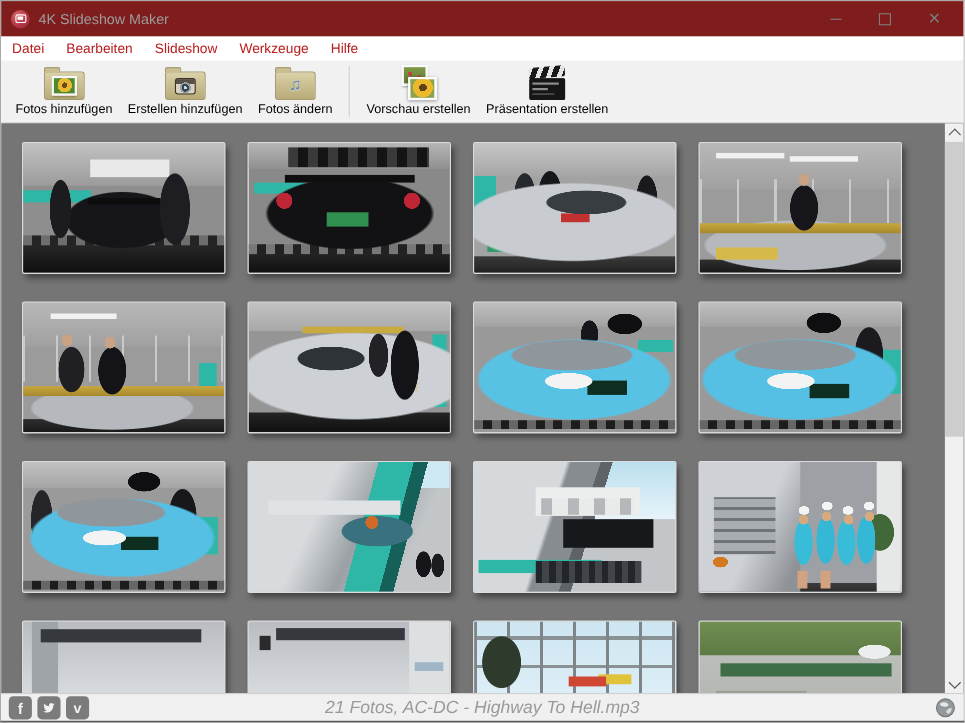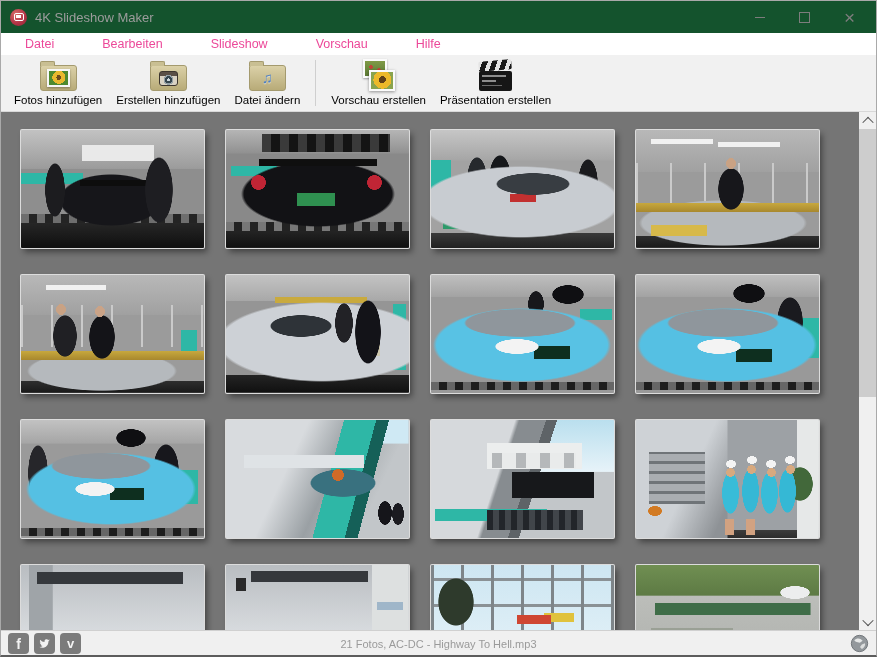--- a/index.html
+++ b/index.html
@@ -1,34 +1,34 @@
 <!DOCTYPE html>
 <html><head>
 <meta charset="utf-8">
 <style>
   html,body{margin:0;padding:0;background:#fff;font-family:"Liberation Sans",sans-serif;}
   .window{position:relative;width:877px;height:657px;box-sizing:border-box;
     border:1px solid #a9a9a9;border-bottom:2px solid #5c5c5c;background:#fff;overflow:hidden;}
 
   
-  .titlebar{height:32px;background:#14532d;display:flex;align-items:center;position:relative;}
+  .titlebar{height:32px;background:#7f1d1d;display:flex;align-items:center;position:relative;}
   .appicon{width:17px;height:17px;margin-left:9px;border-radius:50%;
     background:radial-gradient(circle at 35% 30%,#d86a6a,#b03345 60%,#8e2434);position:relative;flex:0 0 auto;}
   .appicon::before{content:"";position:absolute;inset:4px 3px 5px 4px;border:1.5px solid #fff;border-radius:2px;}
   .appicon::after{content:"";position:absolute;left:6px;top:6px;width:5px;height:3px;background:#fff;}
   .title-text{margin-left:8px;font-size:13px;color:#9c9c9c;}
   .win-controls{position:absolute;right:4px;top:0;height:100%;display:flex;}
   .wc{width:45px;height:100%;display:flex;align-items:center;justify-content:center;}
   .wc-min i{display:block;width:10px;border-top:1px solid #7d7d7d;}
   .wc-max i{display:block;width:9px;height:9px;border:1px solid #7d7d7d;}
   .wc-close::before{content:"×";color:#7d7d7d;font-size:19px;line-height:1;}
 
   
   .menubar{height:22px;background:#fff;display:flex;align-items:center;padding-left:0;}
-  .menu-item{font-size:12.5px;color:#ec4899;padding:2px 24px;cursor:default;}
+  .menu-item{font-size:12.5px;color:#b91c1c;padding:2px 10px;cursor:default;}
 
   
   .toolbar{height:57px;box-sizing:border-box;background:#f1f1f1;border-bottom:1px solid #d8d8d8;
     display:flex;align-items:stretch;padding:0 6px 0 6px;}
   .tb-btn{display:flex;flex-direction:column;align-items:center;justify-content:flex-end;
     padding:3px 7px 5px;gap:3px;}
   .tb-label{font-size:11.5px;color:#000;white-space:nowrap;}
   .tb-sep{width:1px;background:#cfcfcf;margin:5px 8px;}
   .tb-spacer{flex:1;}
 
@@ -286,21 +286,21 @@
   .sb-thumb{position:absolute;top:0;left:0;width:100%;height:268px;background:#cdcdcd;}
 
   
   .statusbar{height:25px;background:#f0f0f0;border-top:1px solid #d0d0d0;box-sizing:content-box;
     display:flex;align-items:center;position:relative;}
   .soc-group{display:flex;gap:5px;margin-left:7px;}
   .soc{width:21px;height:21px;border-radius:4px;background:#7b7b7b;color:#f2f2f2;
     display:flex;align-items:center;justify-content:center;font-weight:bold;font-size:13px;}
   .soc-f::before{content:"f";font-size:14px;}
   .soc-v::before{content:"v";font-size:13px;}
-  .status-text{position:absolute;left:50%;transform:translateX(-50%);font-size:11px;color:#9a9a9a;white-space:nowrap;}
+  .status-text{position:absolute;left:50%;transform:translateX(-50%);font-size:16px;color:#9a9a9a;white-space:nowrap;font-style:italic;}
   .globe-wrap{position:absolute;right:7px;top:3px;width:19px;height:19px;}
 </style>
 </head>
 <body>
 
 <div class="window">
 
   <div class="titlebar">
     <span class="appicon"></span>
     <span class="title-text">4K Slideshow Maker</span>
@@ -312,42 +312,42 @@
           <i></i>
         </div>
       <div class="wc wc-close"></div>
     </div>
   </div>
 
   <nav class="menubar">
     <span class="menu-item">Datei</span>
     <span class="menu-item">Bearbeiten</span>
     <span class="menu-item">Slideshow</span>
-    <span class="menu-item">Vorschau</span>
+    <span class="menu-item">Werkzeuge</span>
     <span class="menu-item">Hilfe</span>
   </nav>
 
   <div class="toolbar">
     <div class="tb-btn">
       <span class="folder">
           <span class="badge-photo"></span>
         </span>
       <span class="tb-label">Fotos hinzufügen</span>
     </div>
     <div class="tb-btn">
       <span class="folder">
           <span class="badge-insta"></span>
         </span>
       <span class="tb-label">Erstellen hinzufügen</span>
     </div>
     <div class="tb-btn">
       <span class="folder">
           <span class="badge-music"></span>
         </span>
-      <span class="tb-label">Datei ändern</span>
+      <span class="tb-label">Fotos ändern</span>
     </div>
     <div class="tb-sep"></div>
     <div class="tb-btn">
       <span class="photos"></span>
       <span class="tb-label">Vorschau erstellen</span>
     </div>
     <div class="tb-btn">
       <span class="clapper"></span>
       <span class="tb-label">Präsentation erstellen</span>
     </div>

